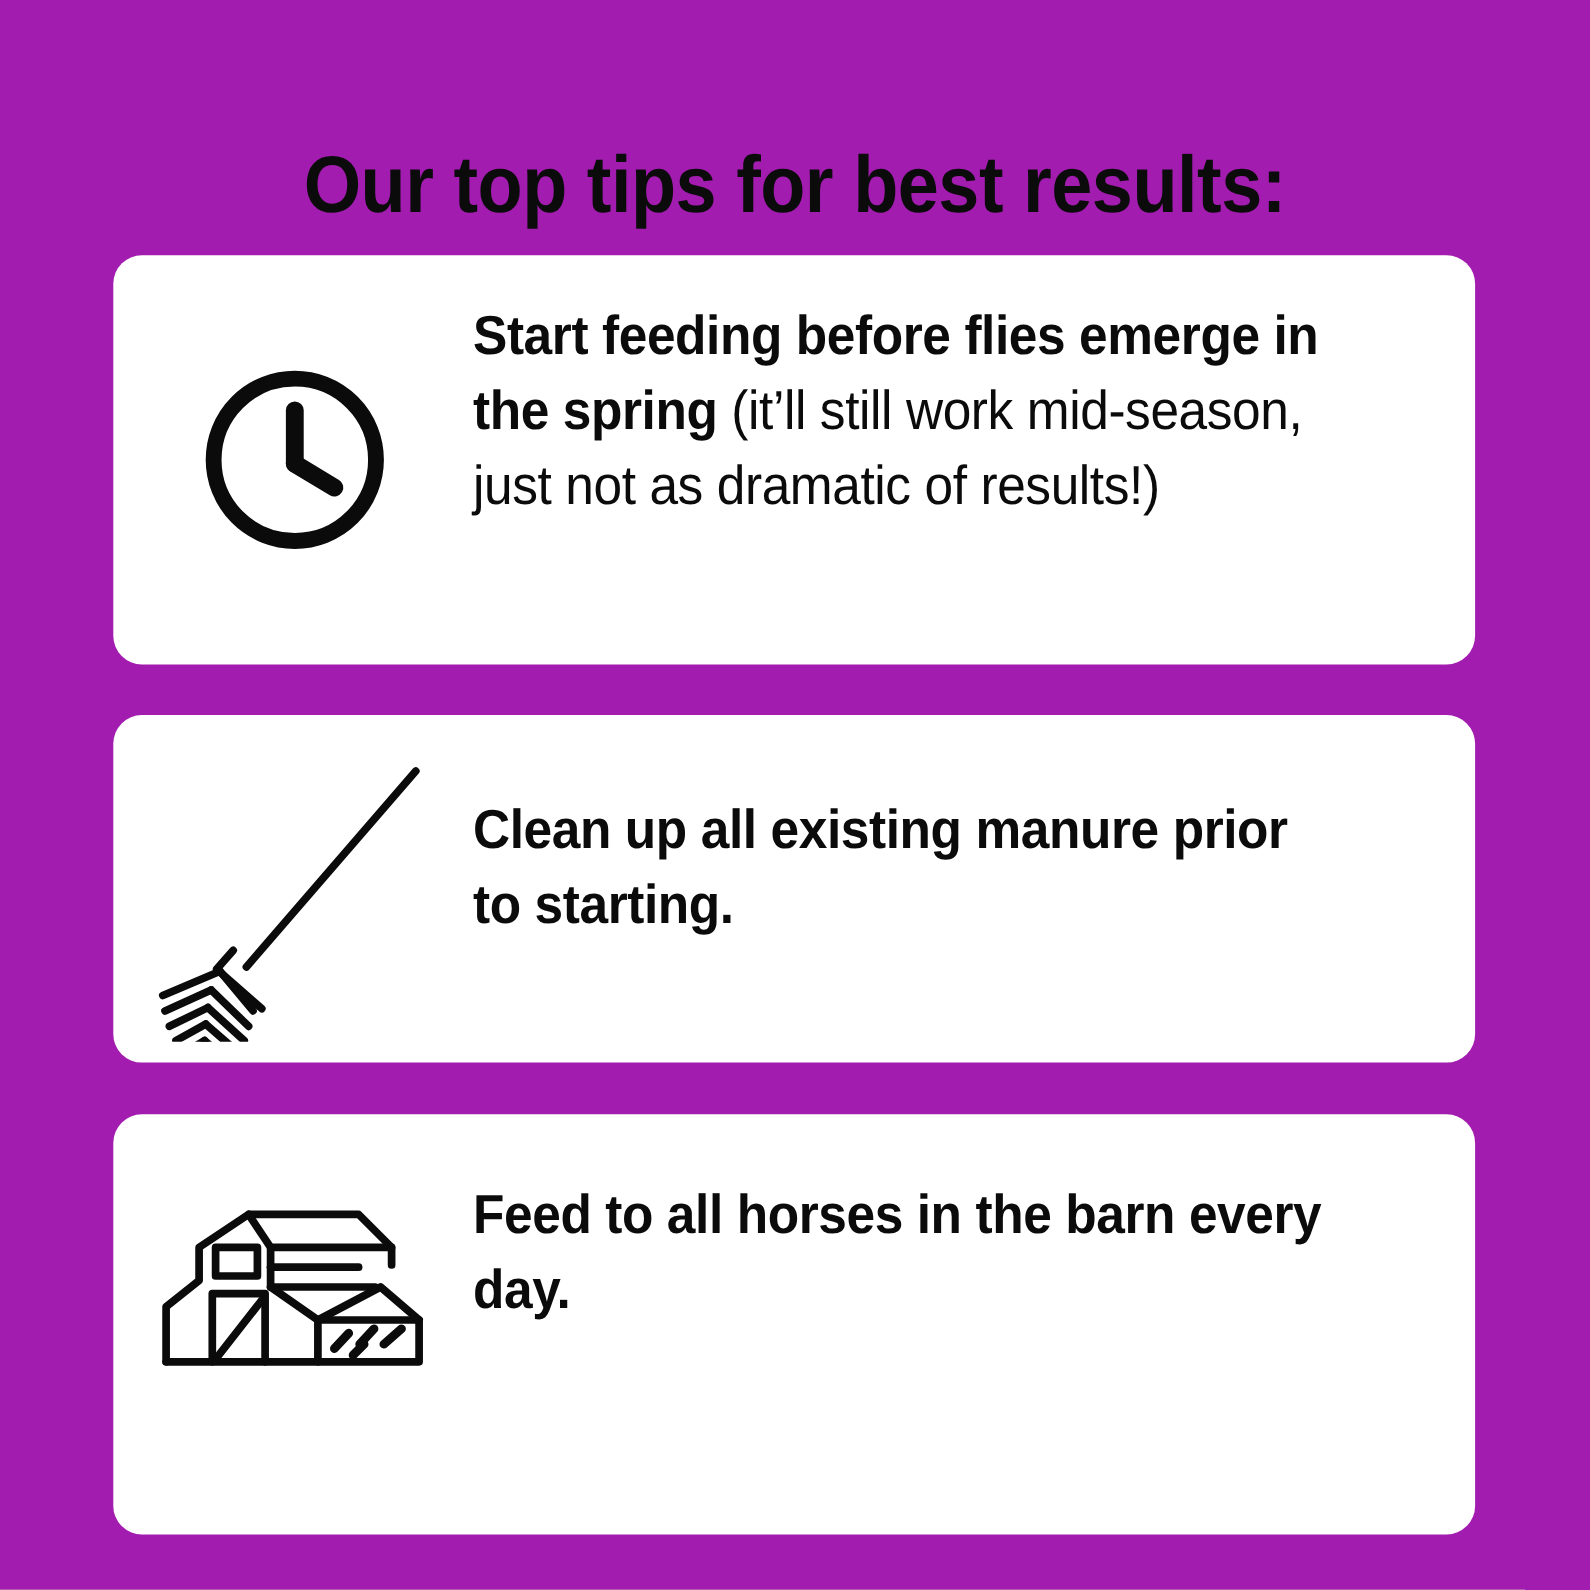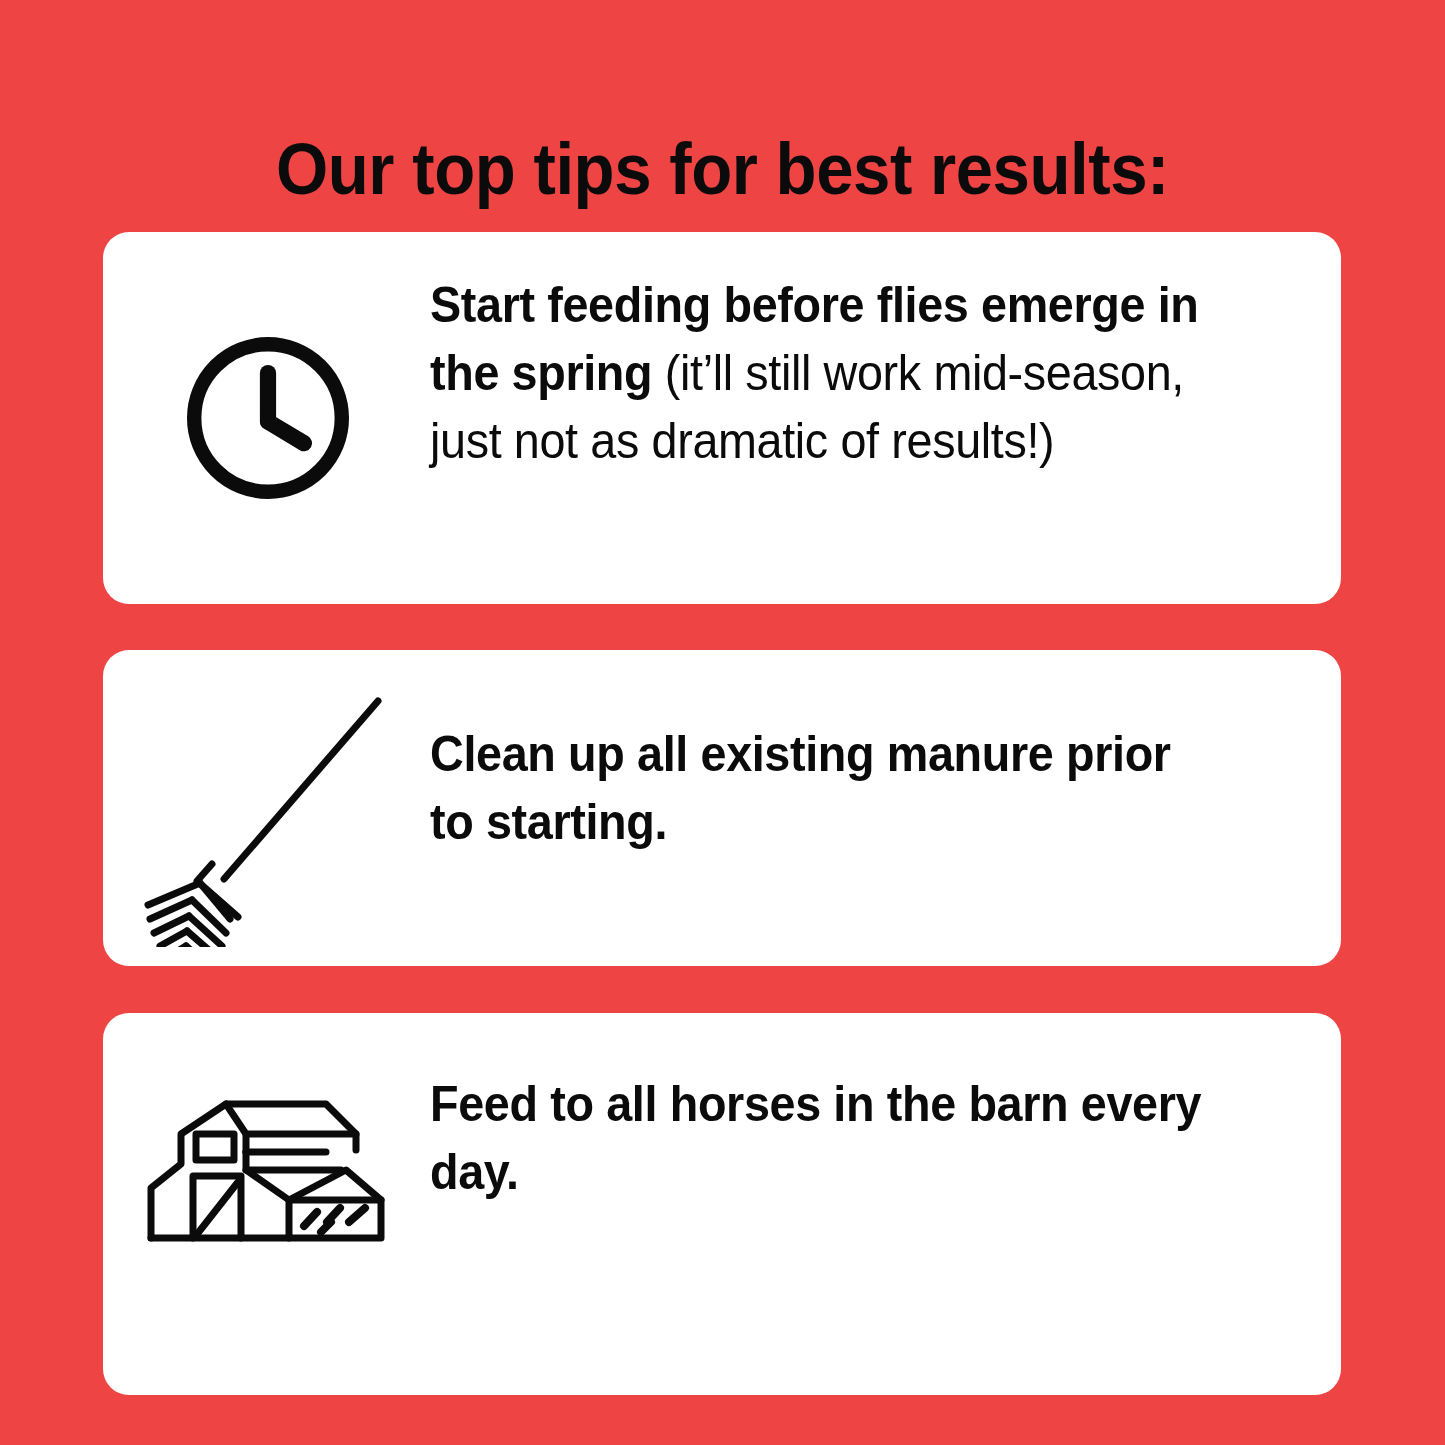--- a/index.html
+++ b/index.html
@@ -10,21 +10,21 @@
     width: 1445px;
     height: 1445px;
     overflow: hidden;
     font-family: "Liberation Sans", sans-serif;
     background: #d1c9b2;
   }
   #poster {
     position: relative;
     width: 1445px;
     height: 1445px;
-    background: #ef4444;
+    background: #a21caf;
     box-sizing: border-box;
   }
 
   
   #page-title {
     position: absolute;
     left: 0;
     top: 78px;
     width: 1445px;
     text-align: center;

